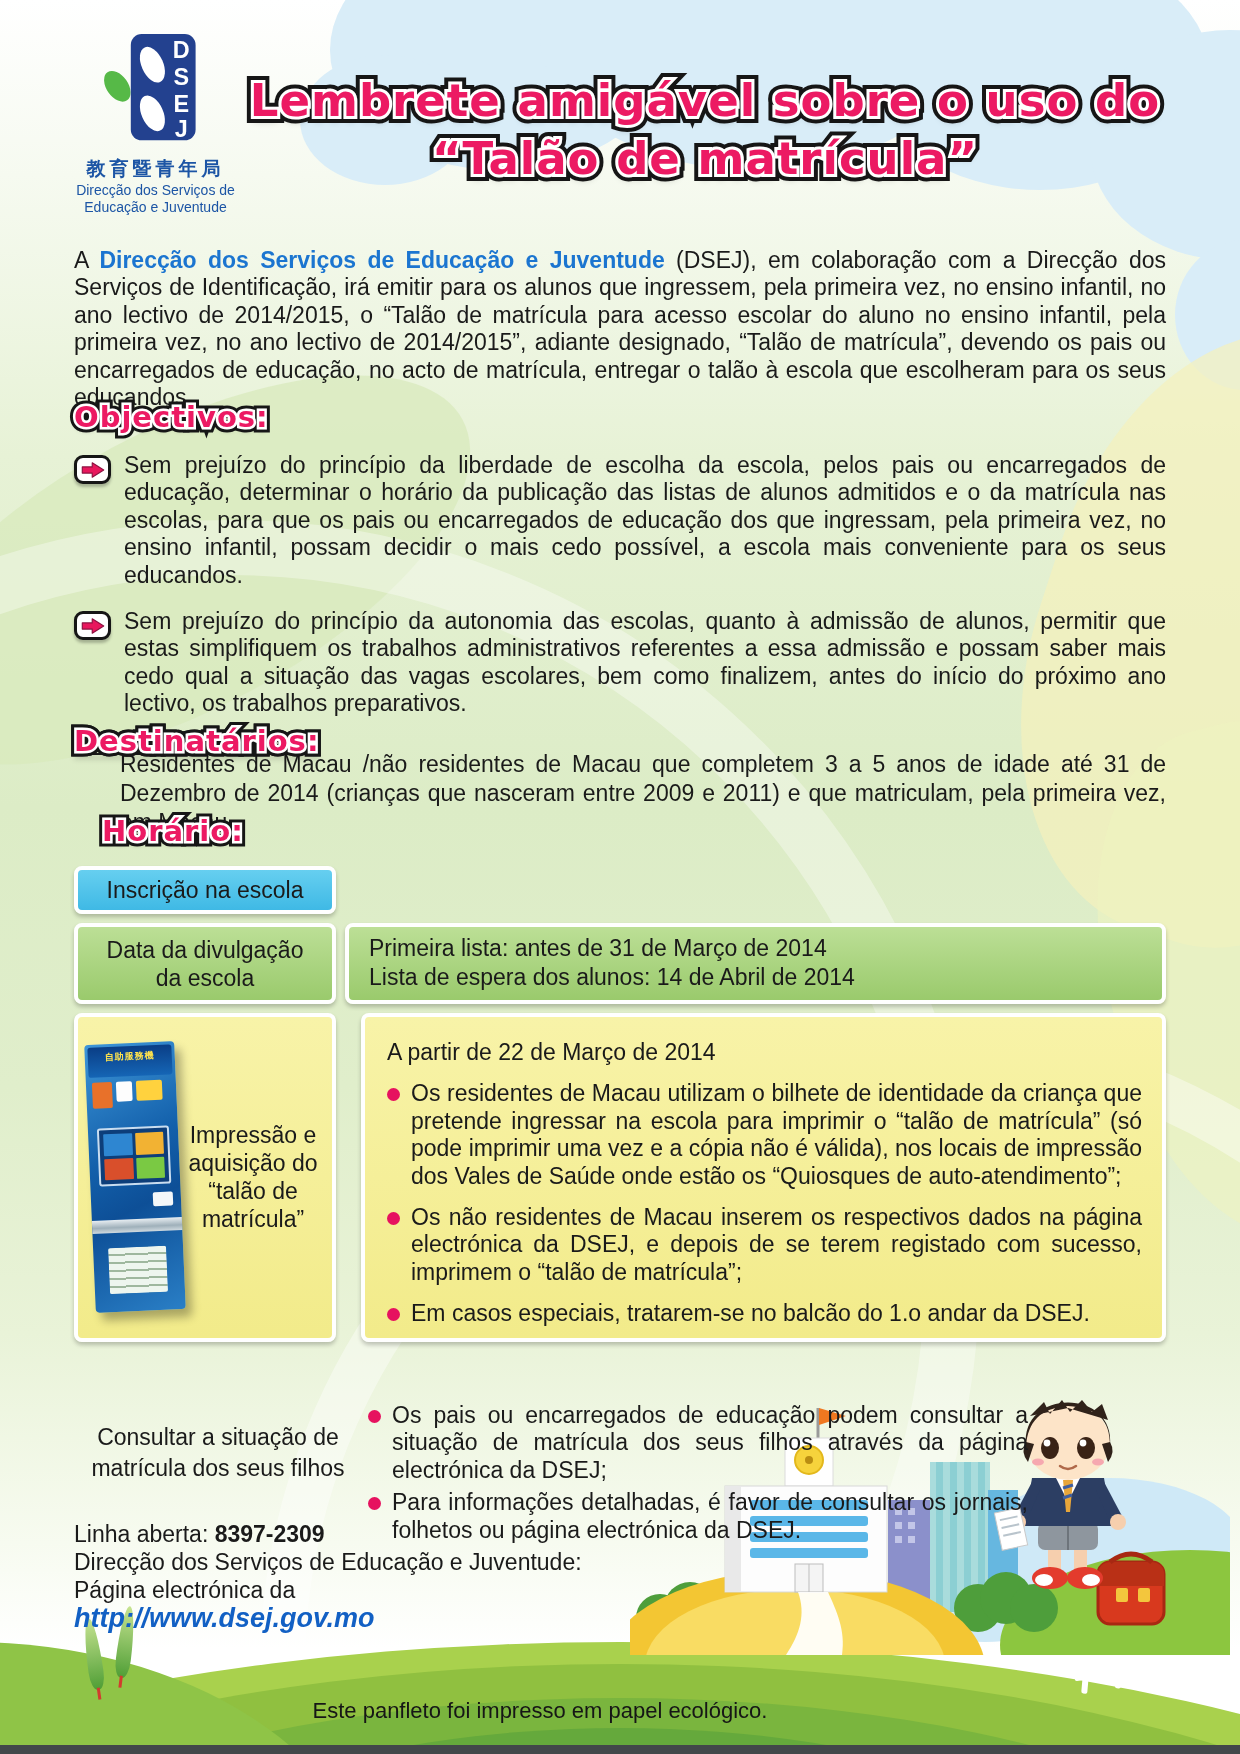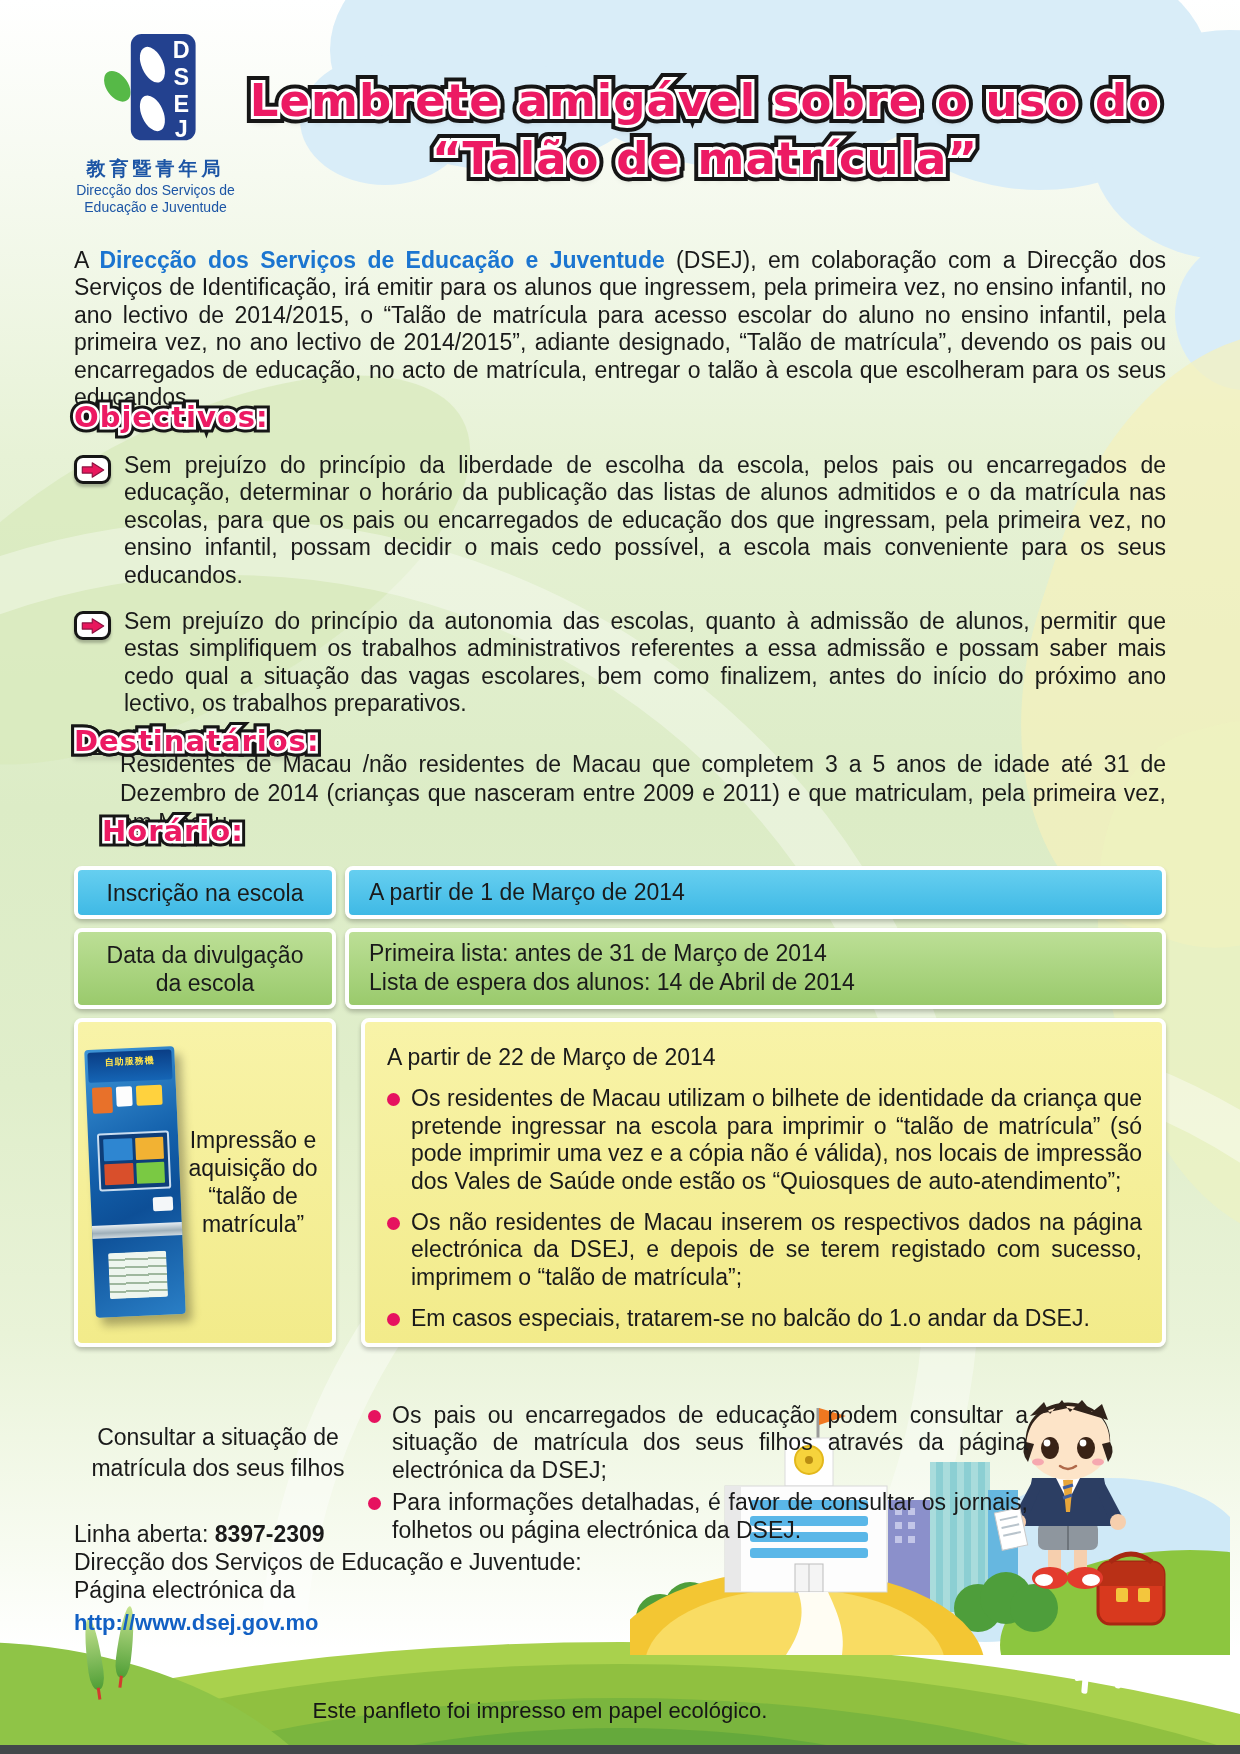--- a/index.html
+++ b/index.html
@@ -73,21 +73,21 @@
   .k-tray { position:absolute; top:176px; left:0; width:100%; height:13px; background:linear-gradient(#e8eef2,#9fb0ba 60%,#cfd9df); }
   .k-sign { position:absolute; top:204px; left:15px; width:58px; height:46px; background:#eef6ef; border-radius:2px;
     background-image:repeating-linear-gradient(#eef6ef 0 6px,#9fb89f 6px 8px); }
   
   .consulta-label { position:absolute; left:84px; top:1422px; width:268px; font-size:23px; line-height:31px; text-align:center; white-space:pre-line; }
   .consulta-list { position:absolute; left:368px; top:1388px; width:660px; font-size:23px; line-height:27.4px; }
   .consulta-list .dotline + .dotline { margin-top:5px; }
   
   .contact { position:absolute; left:74px; top:1520px; font-size:23px; line-height:28px; }
   .contact b { font-weight:bold; }
-  .contact .url { display:inline-block; margin-top:5px; font-size:22px; font-weight:bold; color:#1260c4; text-decoration:none; }
+  .contact .url { display:inline-block; font-size:27px; font-weight:bold; font-style:italic; color:#1260c4; text-decoration:none; }
   
   .hill { position:absolute; border-radius:50%; }
   .footer-note { position:absolute; left:160px; top:1698px; width:760px; text-align:center; font-size:22px; z-index:6; color:#161616; }
   .bottom-strip { position:absolute; left:0; bottom:0; width:100%; height:9px; background:#42474a; z-index:8; }
   .illustration { position:absolute; left:630px; top:1350px; width:600px; height:305px; z-index:5; }
   .fence { position:absolute; z-index:5; transform:rotate(-9deg); }
   .fence i { position:absolute; background:#fff; border-radius:2px; }
   .sprig { position:absolute; width:15px; height:72px; border-radius:50% 50% 45% 45%/75% 75% 25% 25%;
     background:linear-gradient(#c8e492,#4f9e35); z-index:5; }
   .sprig::after { content:""; position:absolute; left:6px; bottom:-10px; width:3px; height:12px; background:#d23c2e; }
@@ -297,21 +297,20 @@
 
     <div class="bubble h-section sec-head" style="left:74px; top:812px;margin-left:28px;">
       <span class="L t-black">Horário:</span>
       <span class="L abs t-white">Horário:</span>
       <span class="L abs t-fill">Horário:</span>
     </div>
 
     <div class="htable">
       <div class="hrow r1">
         <div class="hcell lbl c-blue">Inscrição na escola</div>
-        <div class="hcell val c-blue">A partir de 1 de Março de 2014</div>
       </div>
       <div class="hrow r2">
         <div class="hcell lbl c-green">Data da divulgação
 da escola</div>
         <div class="hcell val c-green">
           <div>Primeira lista: antes de 31 de Março de 2014</div>
           <div>Lista de espera dos alunos: 14 de Abril de 2014</div>
         </div>
       </div>
       <div class="hrow r3">

